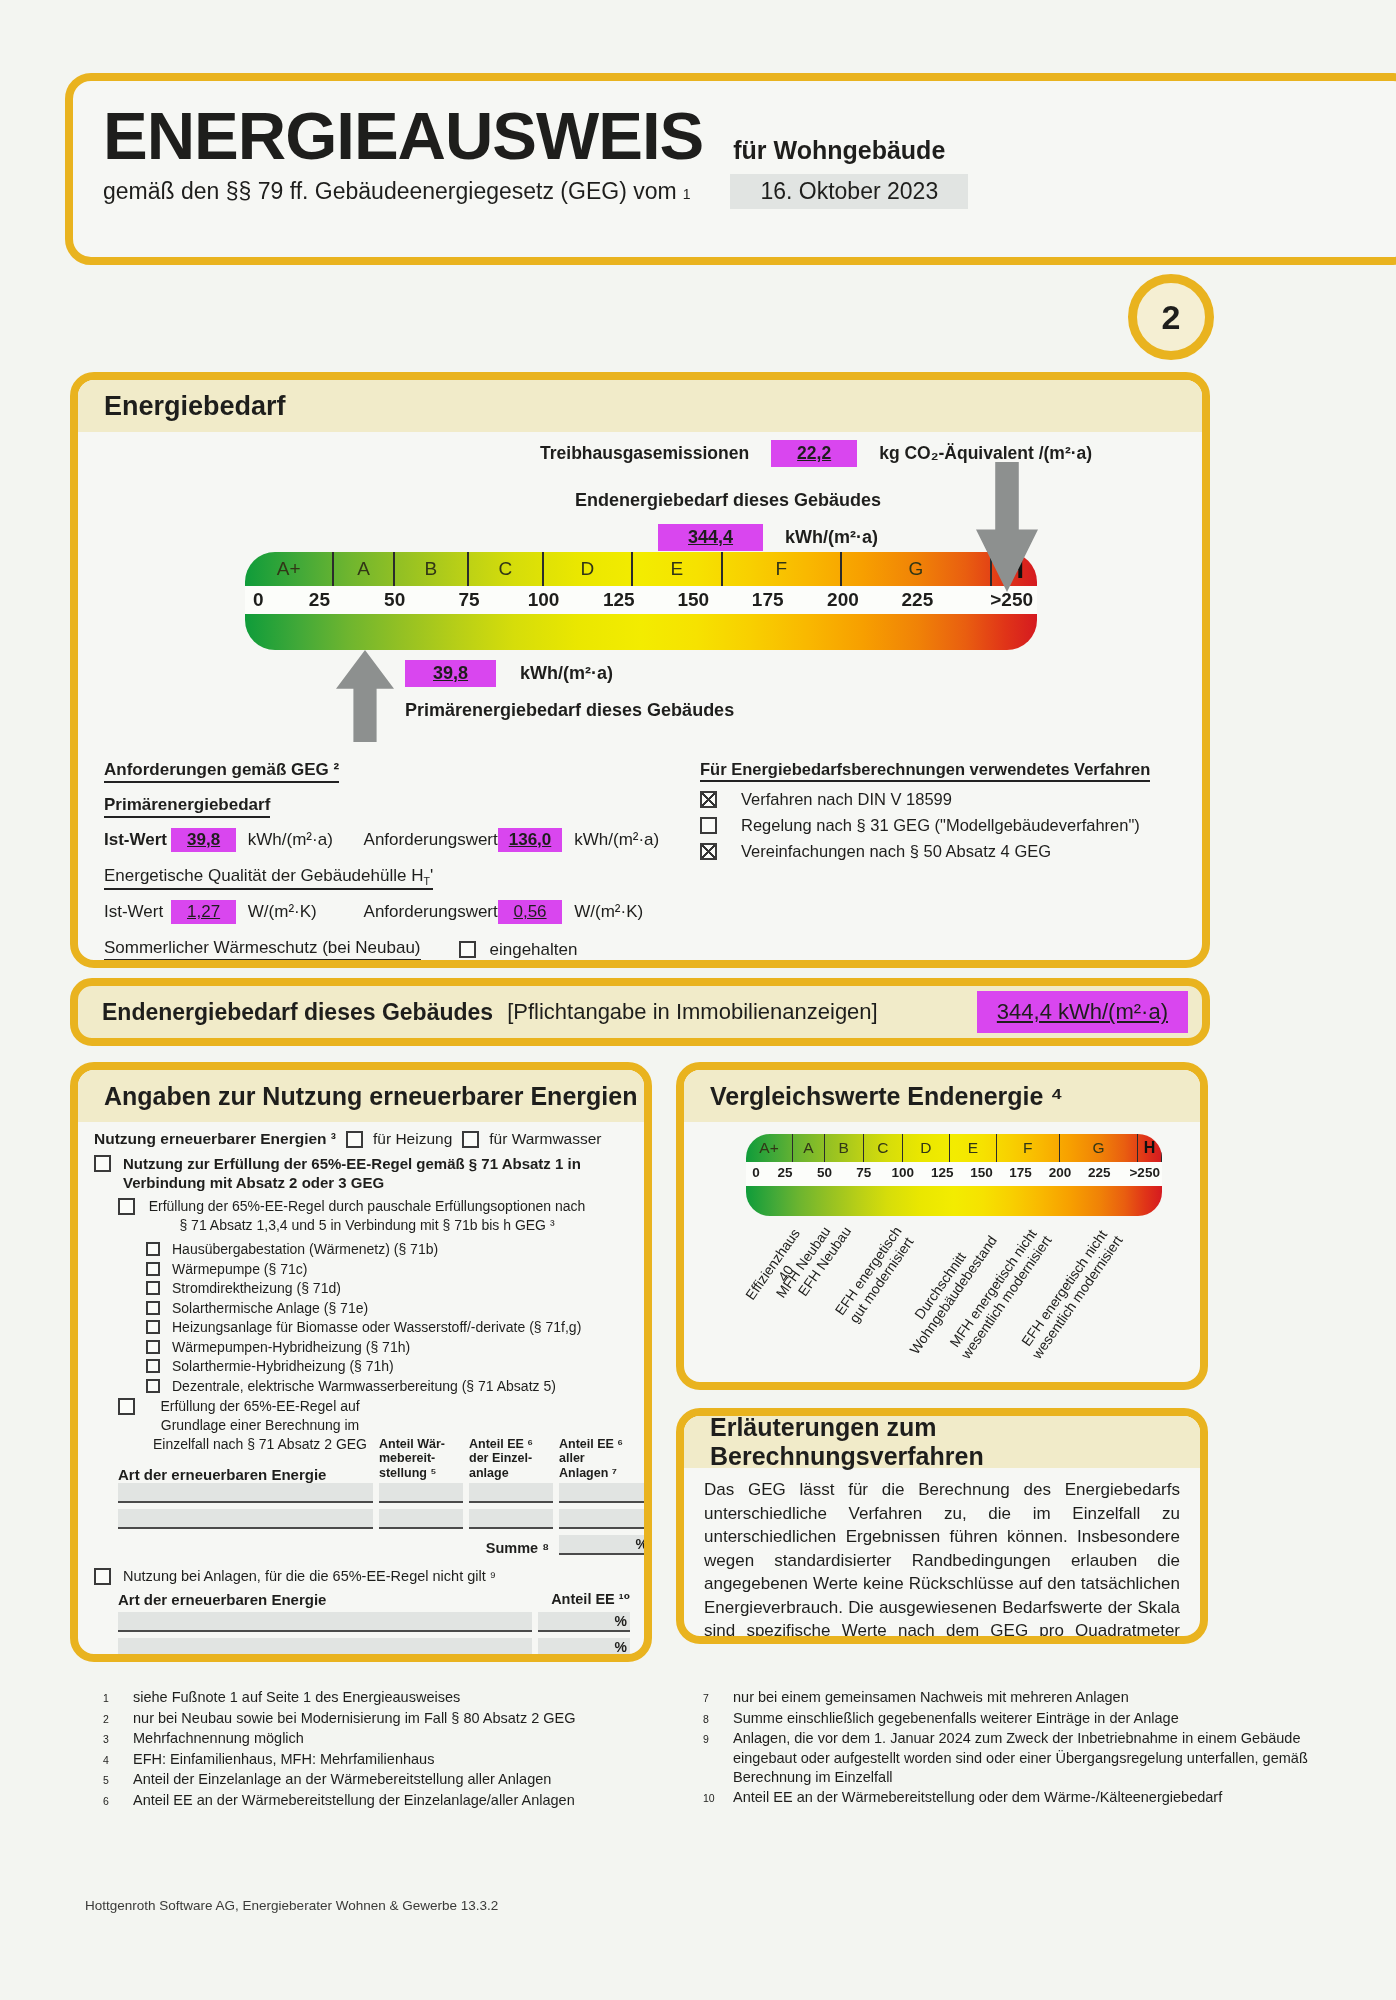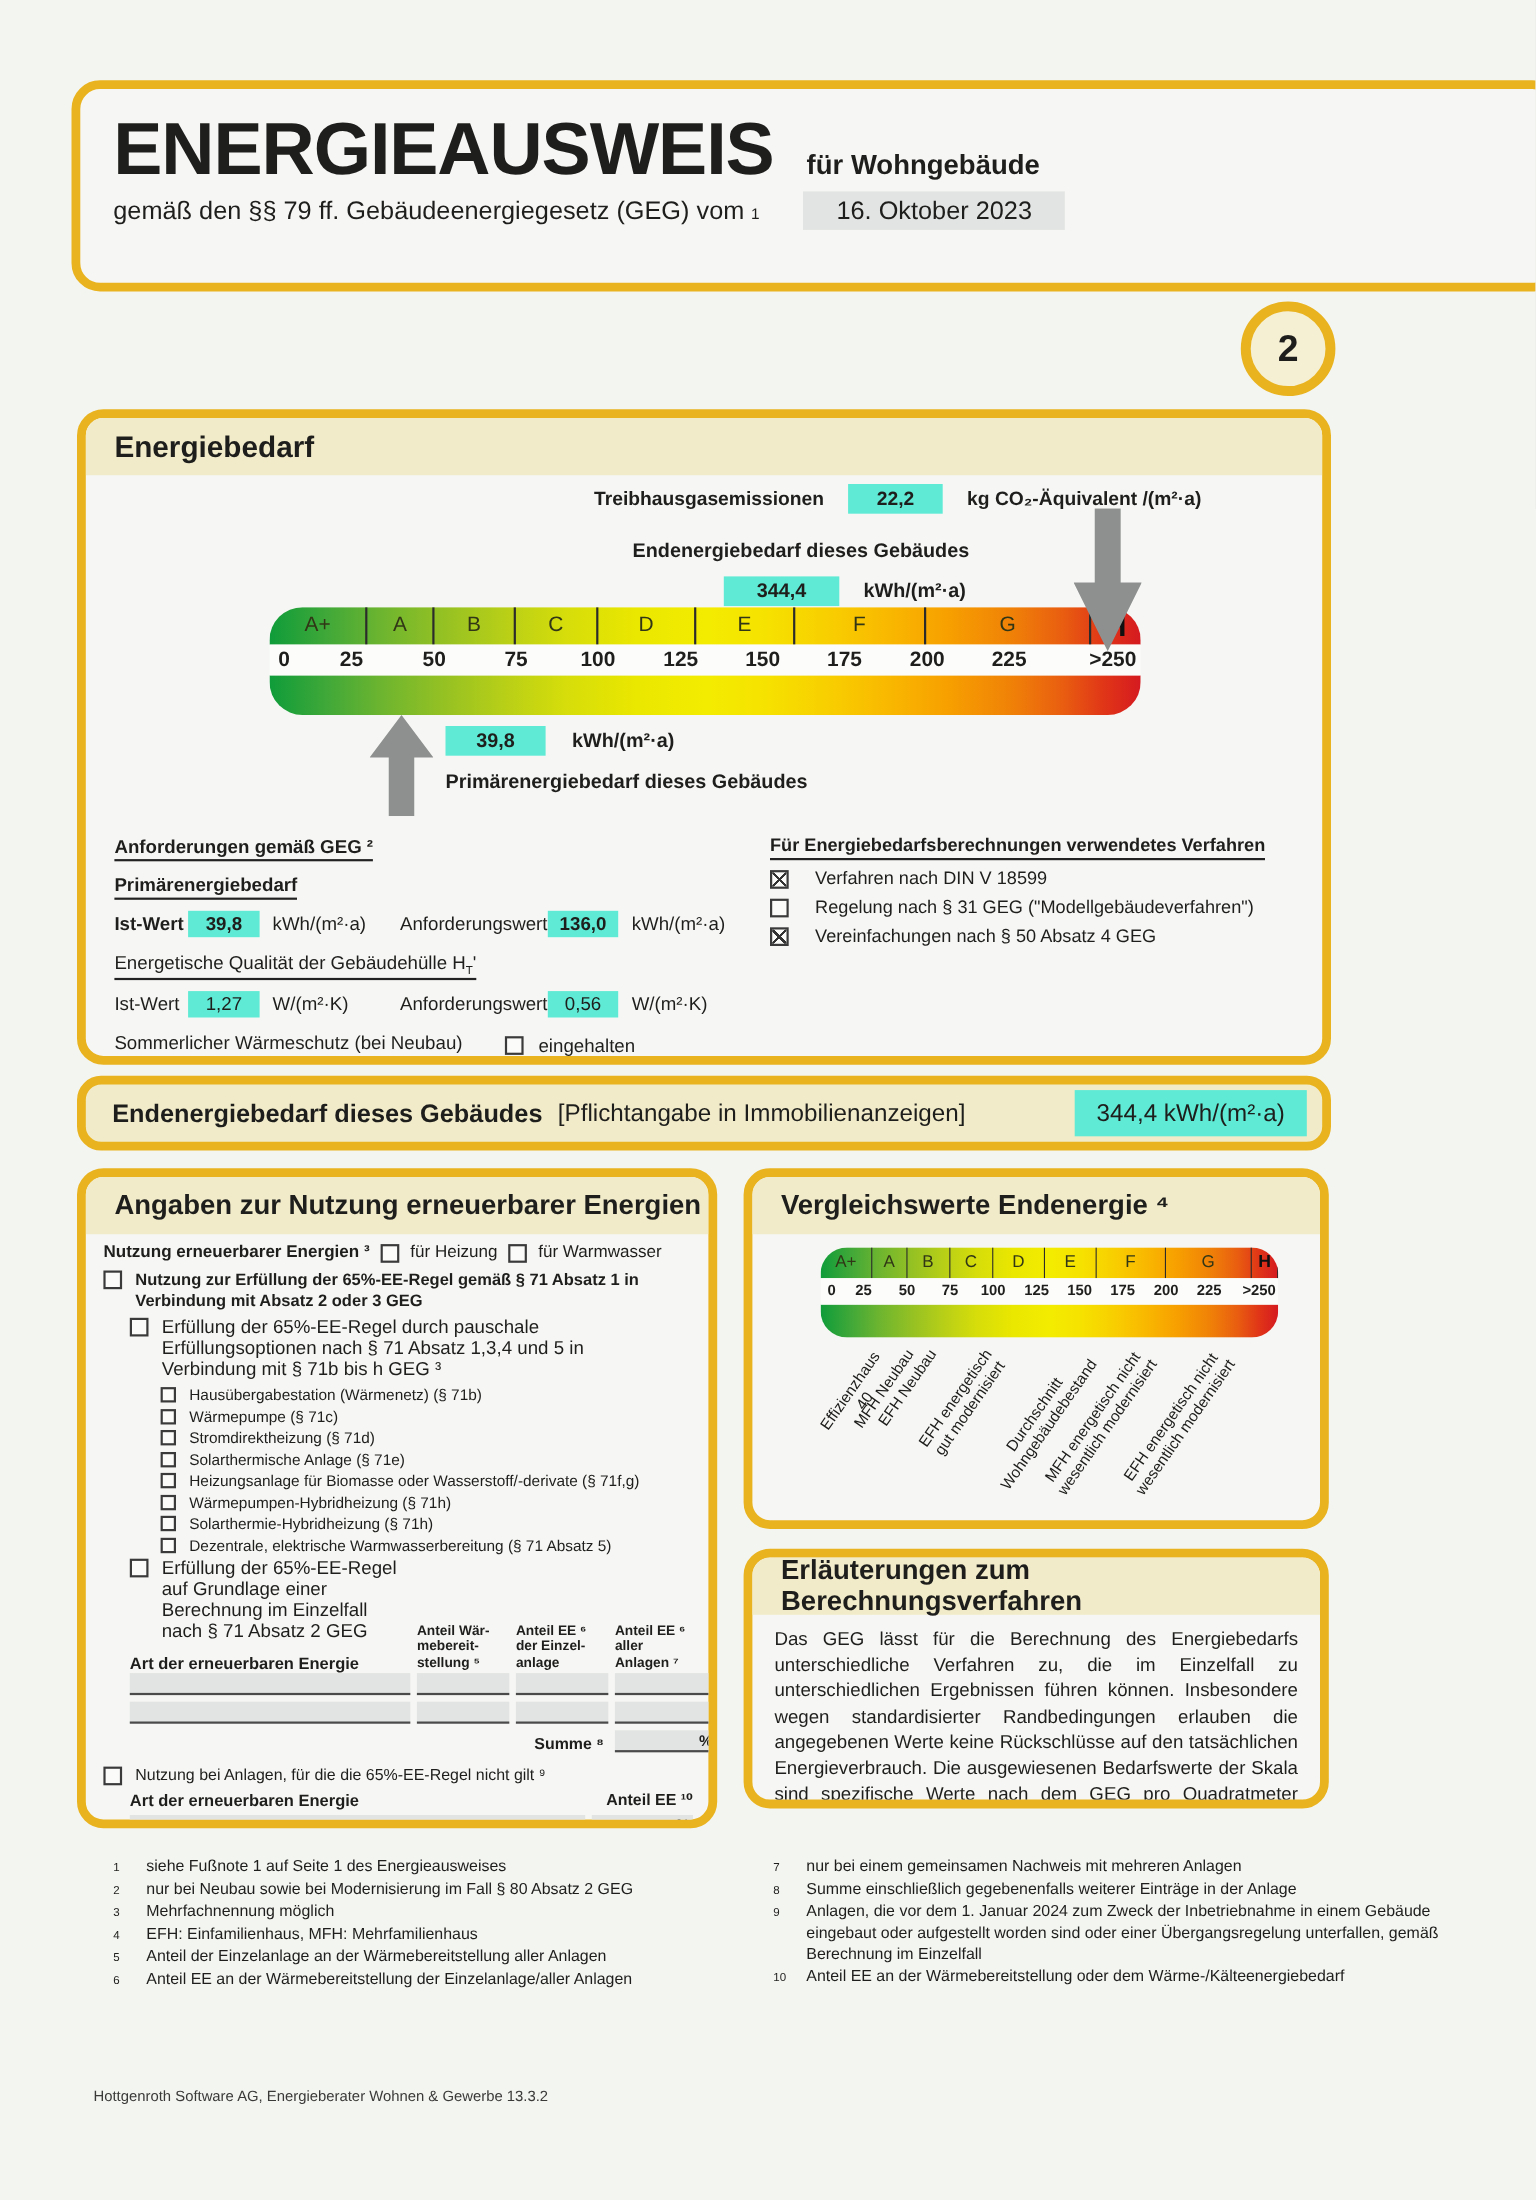--- a/index.html
+++ b/index.html
@@ -2,21 +2,21 @@
 <html><head>
 <meta charset="utf-8">
 <style>
   * { margin:0; padding:0; box-sizing:border-box; }
   html,body { background:#e9ebe7; }
   .sheet {
     position:relative; width:1396px; height:2000px; margin:0 auto;
     background:#f3f5f1; color:#1e1e1c; overflow:hidden;
     font-family:"Liberation Sans","DejaVu Sans",sans-serif;
   }
-  .grey-box { background:#5eead4; display:inline-block; }
+  .grey-box { background:#d946ef; display:inline-block;text-decoration:underline; }
 
   
   .header-box {
     position:absolute; left:65px; top:73px; width:1354px; height:192px;
     border:8px solid #e9b31f; border-radius:26px; background:#f6f7f4;
     padding:16px 28px 0 30px;
   }
   .title-row { display:flex; align-items:baseline; gap:30px; }
   .main-title { font-size:67px; font-weight:700; letter-spacing:-1px; }
   .for-label { font-size:25px; font-weight:700; }
@@ -116,21 +116,21 @@
   .renew-box { left:70px; top:1062px; width:582px; height:600px; }
   .renew-box .box-strip { font-size:25px; }
   .renew-body { padding:8px 14px 0 16px; font-size:14px; }
   .r-row1 { display:flex; align-items:center; gap:10px; margin-bottom:6px; }
   .r-row1 .lbl { font-weight:700; font-size:15.5px; }
   .r-row1 .opt { display:flex; align-items:center; gap:10px; font-size:15.5px; }
   .r-row1 .opt:nth-of-type(1){ margin-left:28px; }
   .cbrow { display:flex; align-items:flex-start; gap:12px; margin-bottom:5px; line-height:19px; }
   .cbrow .cb { margin-top:1px; }
   .cbrow.b { font-weight:700; font-size:15px; }
-  .cbrow.ind1 { margin-left:24px; font-size:17px; }
+  .cbrow.ind1 { margin-left:24px; font-size:14px;text-align:center; }
   .opt-list { margin-left:52px; }
   .opt-item { display:flex; align-items:center; gap:12px; font-size:14px; line-height:18.5px; margin-bottom:1px; }
   .opt-item .cb { width:14px; height:14px; }
   .t1 { display:grid; grid-template-columns:255px 84px 84px 92px; column-gap:6px; margin-left:24px; margin-top:2px; }
   .t1 .head-cell { font-size:12.5px; font-weight:700; line-height:14.5px; white-space:pre-line; align-self:end; padding-bottom:3px; }
   .t1 .c1top { grid-column:1; }
   .c1top .cbrow { margin-left:-24px; }
   .c1top .art { font-weight:700; font-size:15px; margin-top:12px; }
   .bar { height:20px; background:#e1e4e2; border-bottom:2px solid #4a4a4a; margin-bottom:6px; }
   .bar.pct { display:flex; justify-content:flex-end; align-items:center; font-weight:700; font-size:14px; padding-right:3px; }

